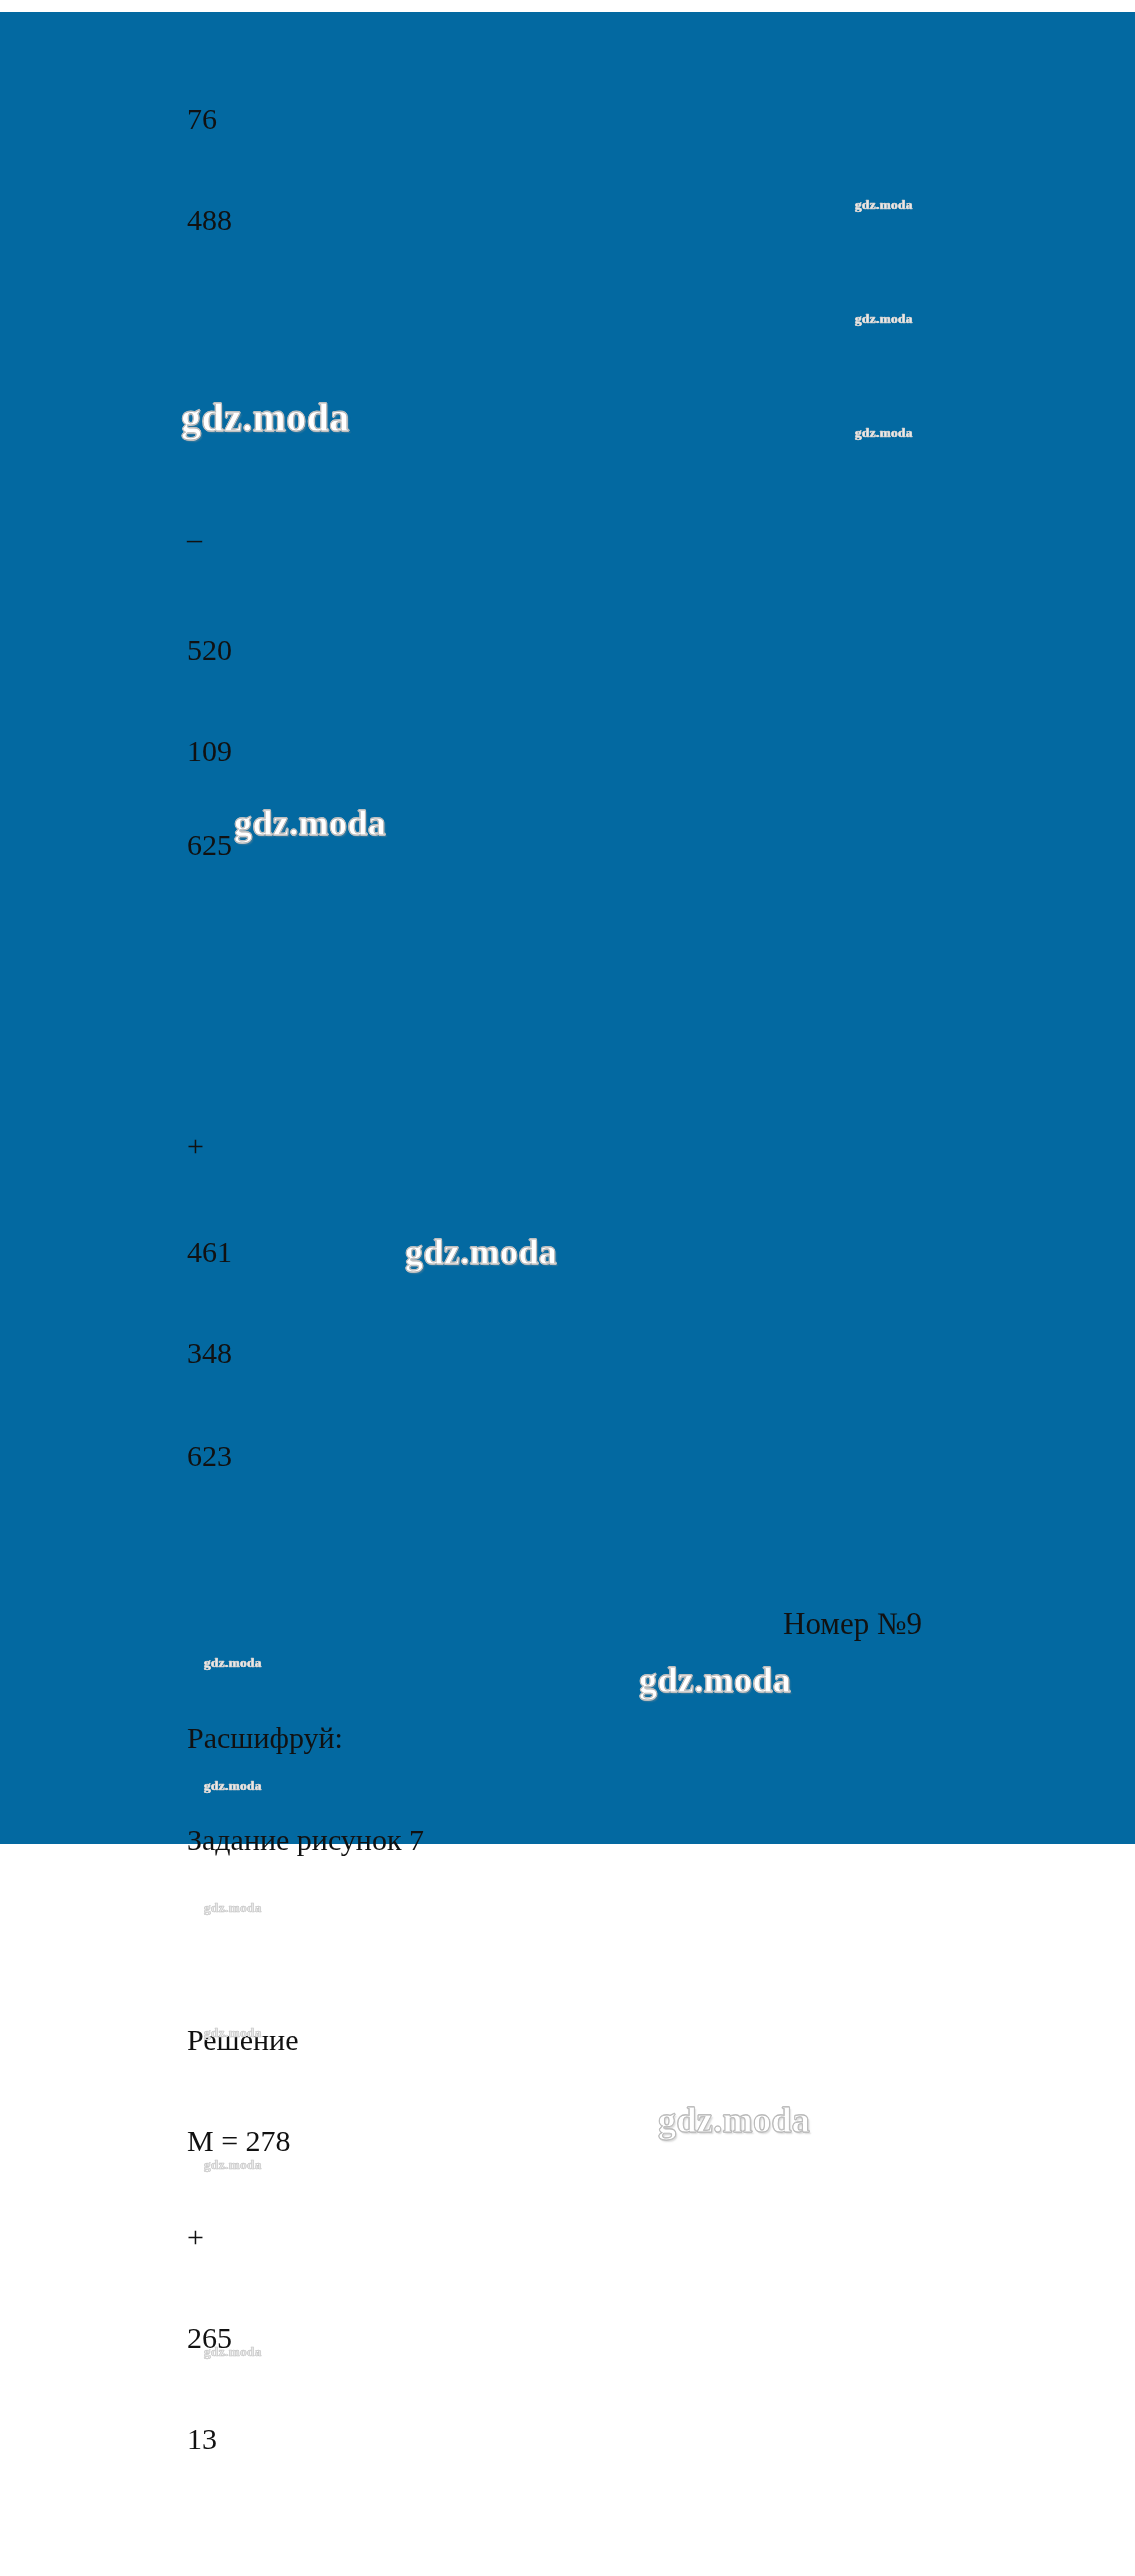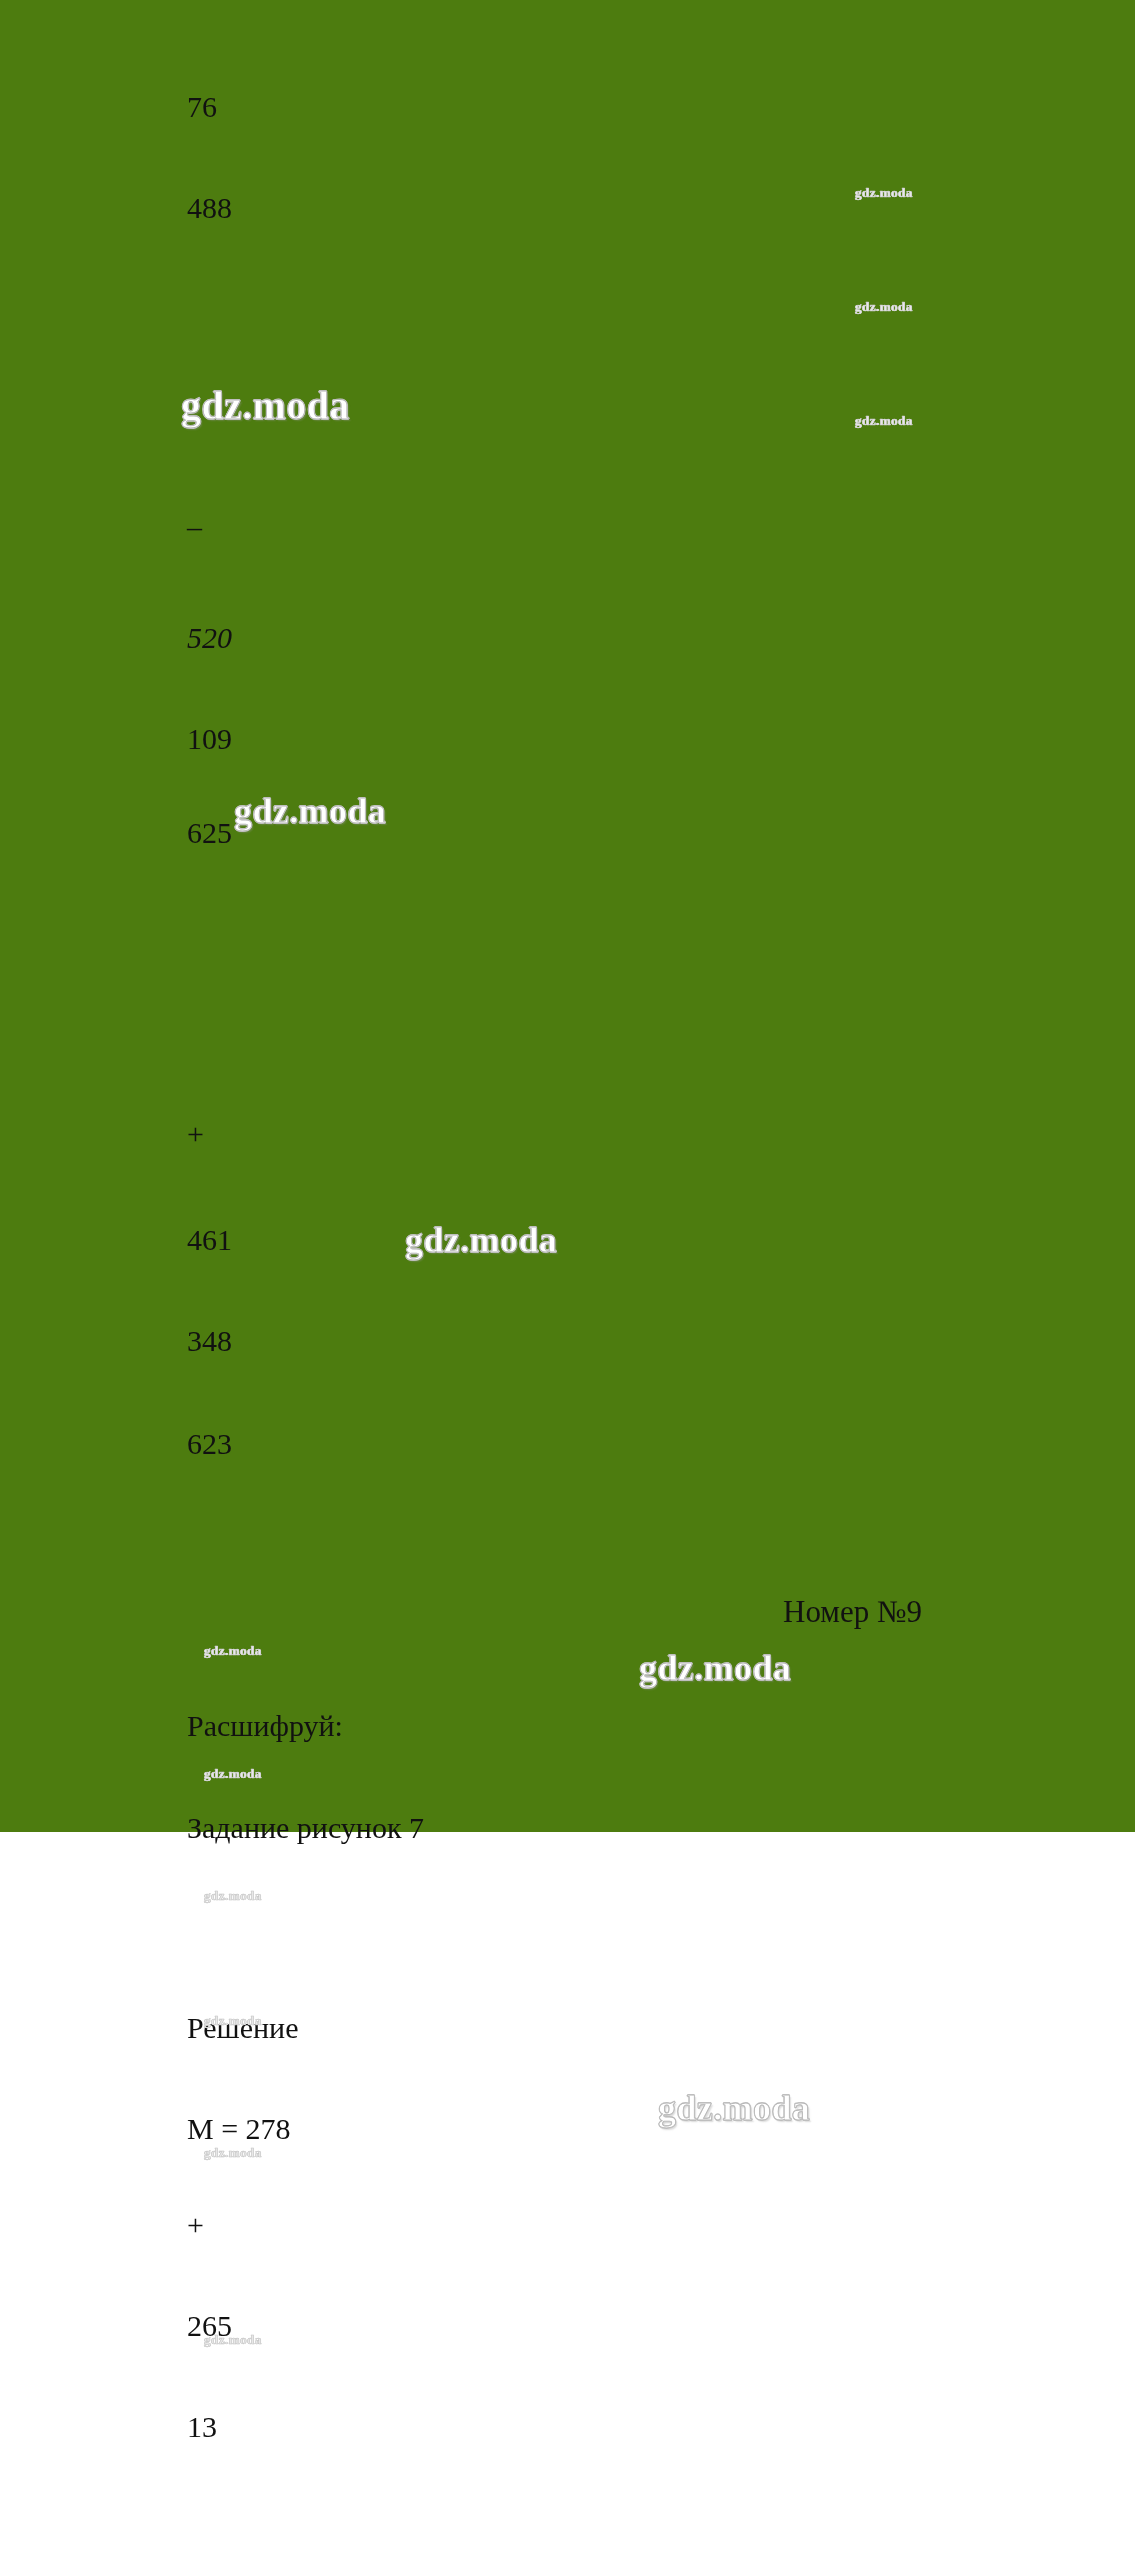--- a/index.html
+++ b/index.html
@@ -12,24 +12,24 @@
     height: 2576px;
     position: relative;
     font-family: "Liberation Serif", serif;
     color: #1a1a1a;
     overflow: hidden;
   }
 
   .page {
     position: absolute;
     left: 0;
-    top: 0;
+    top: 12px;
     width: 1135px;
     height: 1832px;
-    background: #4d7c0f;
+    background: #0369a1;
   }
 
   
   .line {
     position: absolute;
     font-family: "Liberation Serif", serif;
     font-size: 30px;
     line-height: 33px;
     color: #111111;
     white-space: nowrap;
@@ -93,21 +93,21 @@
 <body>
 
 <div class="page">
 
   <div class="line" style="left:187px; top:90px;">76</div>
 
   <div class="line" style="left:187px; top:191px;">488</div>
 
   <div class="minus-sign" style="left:187px; top:510px;">–</div>
 
-  <div class="line" style="left:187px; top:621px;font-style:italic;">520</div>
+  <div class="line" style="left:187px; top:621px;">520</div>
 
   <div class="line" style="left:187px; top:722px;">109</div>
 
   <div class="line" style="left:187px; top:816px;">625</div>
 
   <div class="line" style="left:187px; top:1117px;">+</div>
 
   <div class="line" style="left:187px; top:1223px;">461</div>
 
   <div class="line" style="left:187px; top:1324px;">348</div>

